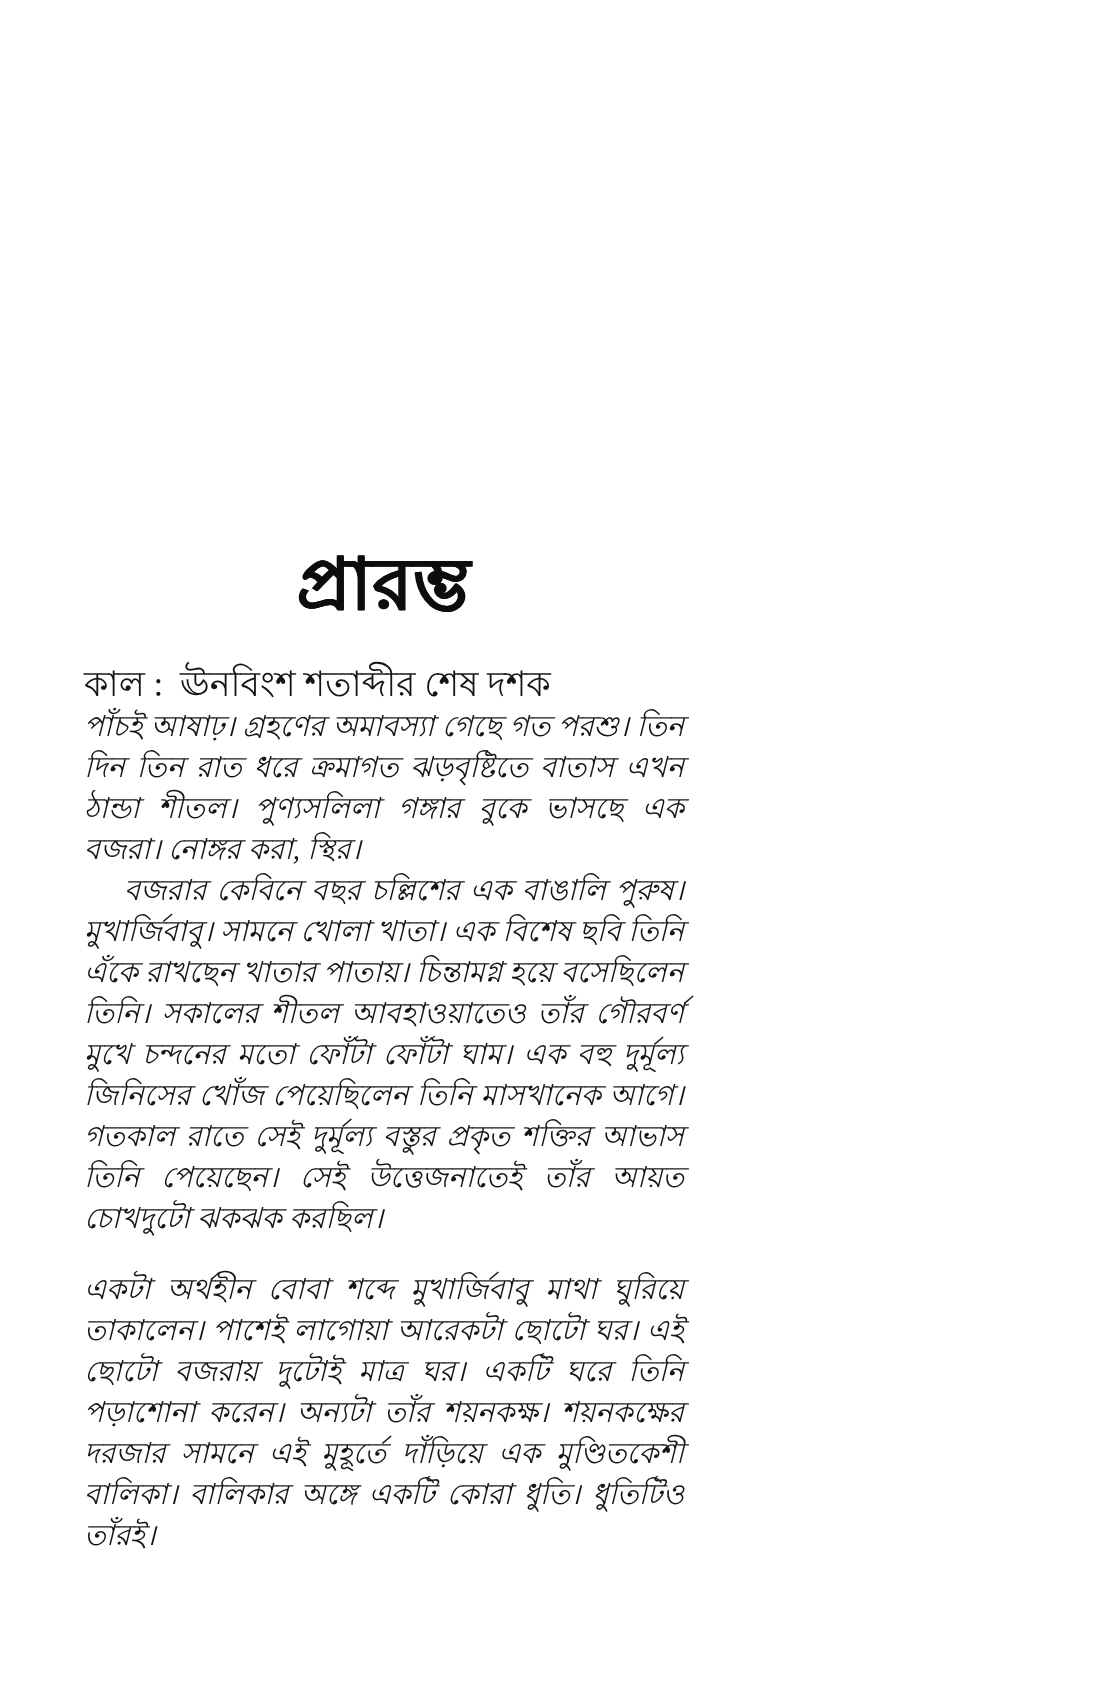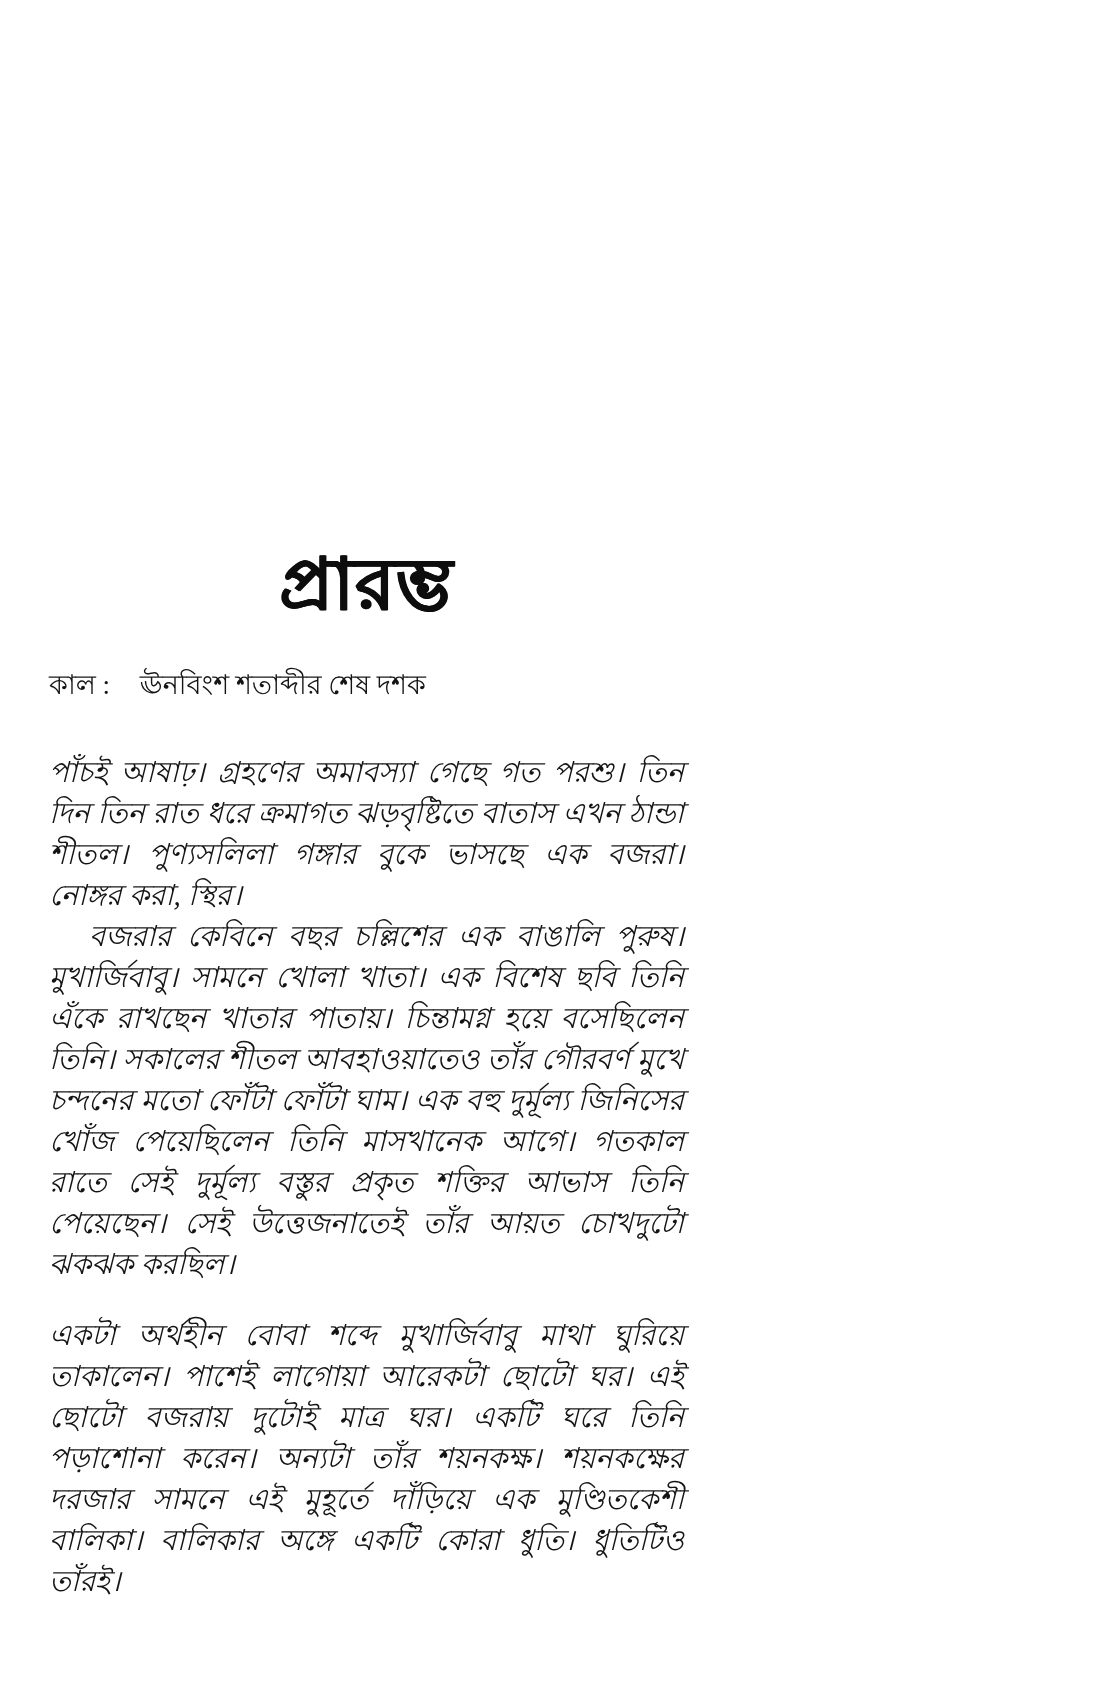--- a/index.html
+++ b/index.html
@@ -8,38 +8,37 @@
       background: #ffffff;
     }
     .page {
       position: relative;
       width: 896px;
       height: 1700px;
       background: #ffffff;
       color: #141414;
       font-family: "Liberation Serif", "DejaVu Serif", serif;
       box-sizing: border-box;
-      padding: 548px 212px 0 49px;
+      padding: 548px 212px 0 84px;
       overflow: hidden;
     }
     .chapter-title {
       margin: 0 0 40px 0;
       text-align: center;
       font-size: 72px;
       line-height: 1.05;
       font-weight: bold;
       letter-spacing: 1px;
       color: #0d0d0d;
       
       text-shadow: 0.6px 0 0 #0d0d0d, -0.6px 0 0 #0d0d0d;
     }
     .meta-block {
-      font-size: 27px;
+      font-size: 35px;
       line-height: 42px;
-      margin-bottom: 46px;
     }
     .meta-line {
       white-space: nowrap;
     }
     .meta-label {
       display: inline-block;
       min-width: 76px;
     }
     .meta-value {
       display: inline-block;

